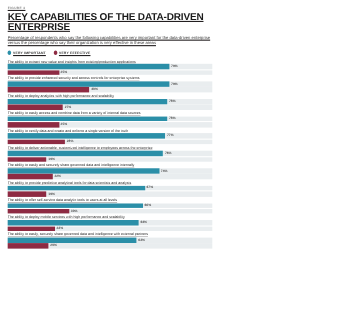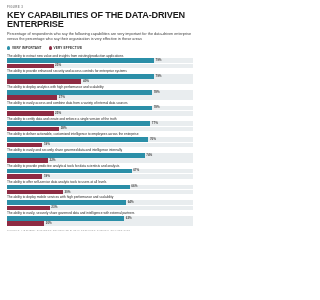--- a/index.html
+++ b/index.html
@@ -9,20 +9,21 @@
     font-family:"Liberation Sans", sans-serif;
     color:#231f20;
     overflow:hidden;
   }
   .page{
     width:207px;height:213px;
     box-sizing:border-box;
     padding:5px 7px 4px 7px;
     display:flex;flex-direction:column;
     background:#ffffff;
+    text-decoration:underline;
   }
   .figure-label{
     font-size:2.9px;
     letter-spacing:0.35px;
     color:#8a8a8a;
     text-transform:uppercase;
     font-weight:bold;
     margin-bottom:1.5px;
   }
   .title{

